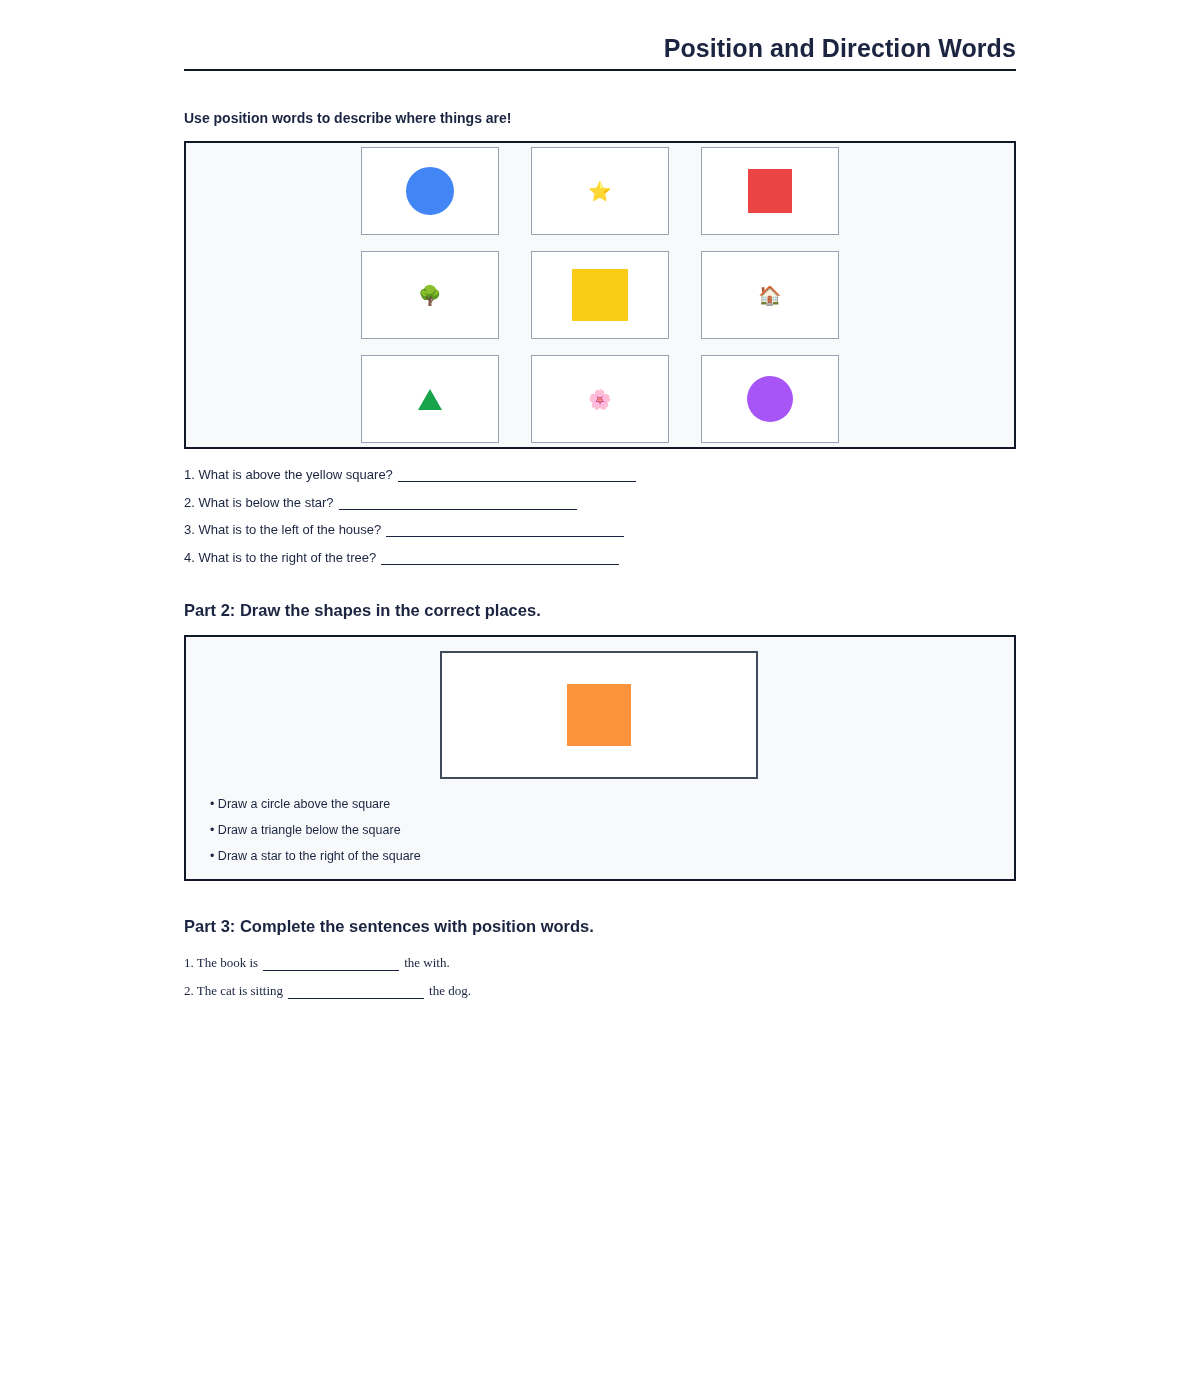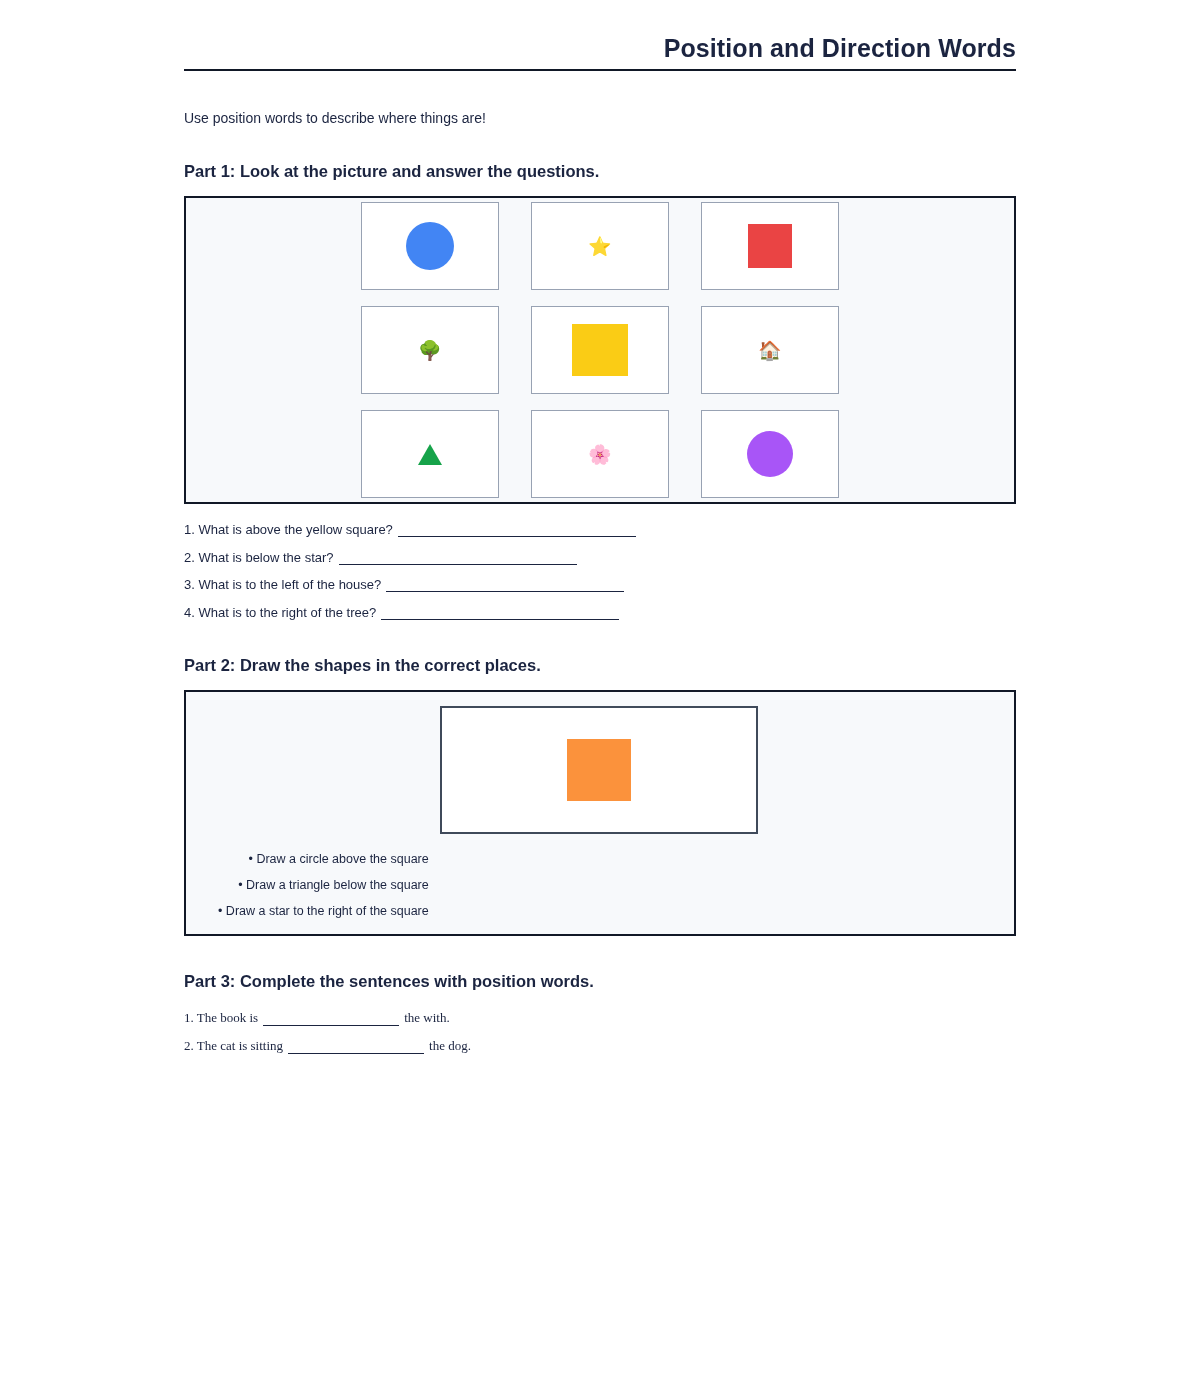--- a/index.html
+++ b/index.html
@@ -62,21 +62,21 @@
 
   .hr-heavy {
     border: 0;
     border-top: 2.2px solid #111827;
     margin: 6px 0 0 0;
   }
 
   
   .lead {
     font-size: 14px;
-    font-weight: normal;
+    font-weight: bold;
     color: #1b2440;
     margin-top: 39px;
   }
   .part-head {
     font-size: 16.5px;
     font-weight: bold;
     color: #1b2440;
     margin-top: 36px;
   }
 
@@ -174,23 +174,22 @@
     display: flex;
     align-items: center;
     justify-content: center;
   }
   .sh-square-orange {
     width: 64px; height: 62px;
     background: #fb923c;
   }
   .bullets {
     position: absolute;
-    left: 32px;
+    left: 24px;
     top: 160px;
-    text-align: right;
   }
   .bullet {
     font-size: 12.5px;
     color: #1b2440;
     margin-bottom: 12px;
     white-space: nowrap;
   }
 
   
   .p3list { margin-top: 19px; font-family: Liberation Serif, serif; }
@@ -200,21 +199,20 @@
 
 <div class="page">
   <div class="sheet">
 
     <div class="title">Position and Direction Words</div>
 
     <hr class="hr-heavy">
 
     <div class="lead">Use position words to describe where things are!</div>
 
-    <div class="part-head">Part 1: Look at the picture and answer the questions.</div>
 
     <div class="panel panel-p1">
       <div class="grid3">
 
         <div class="cell">
           <div class="sh-circle-blue"></div>
         </div>
         <div class="cell">
           <span class="emoji">⭐</span>
         </div>

